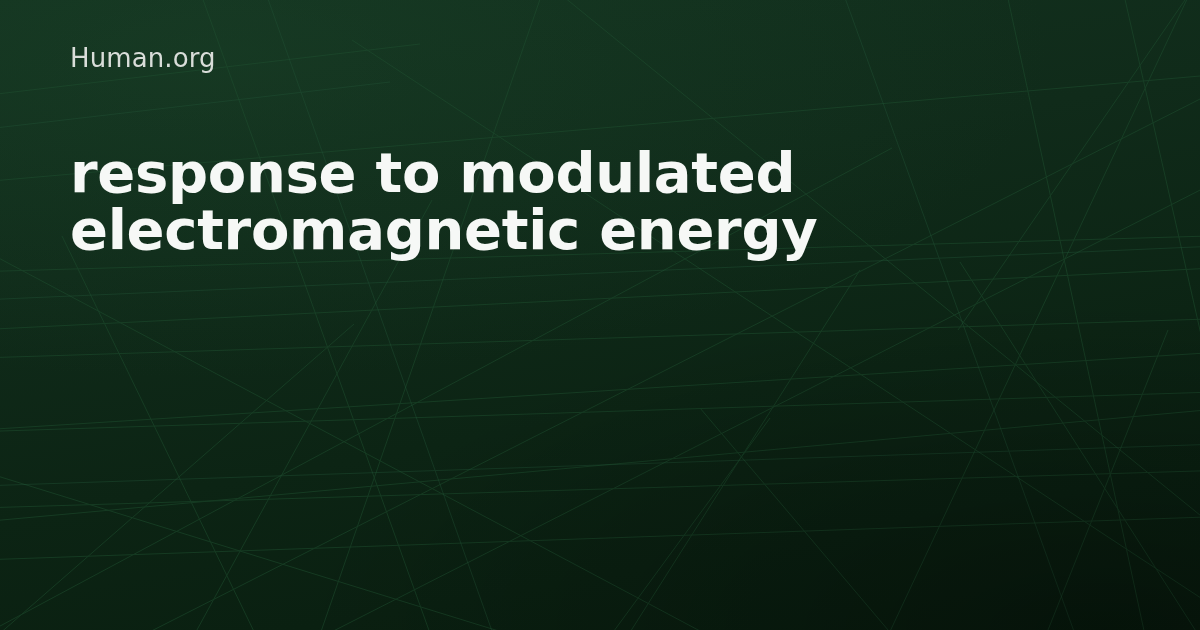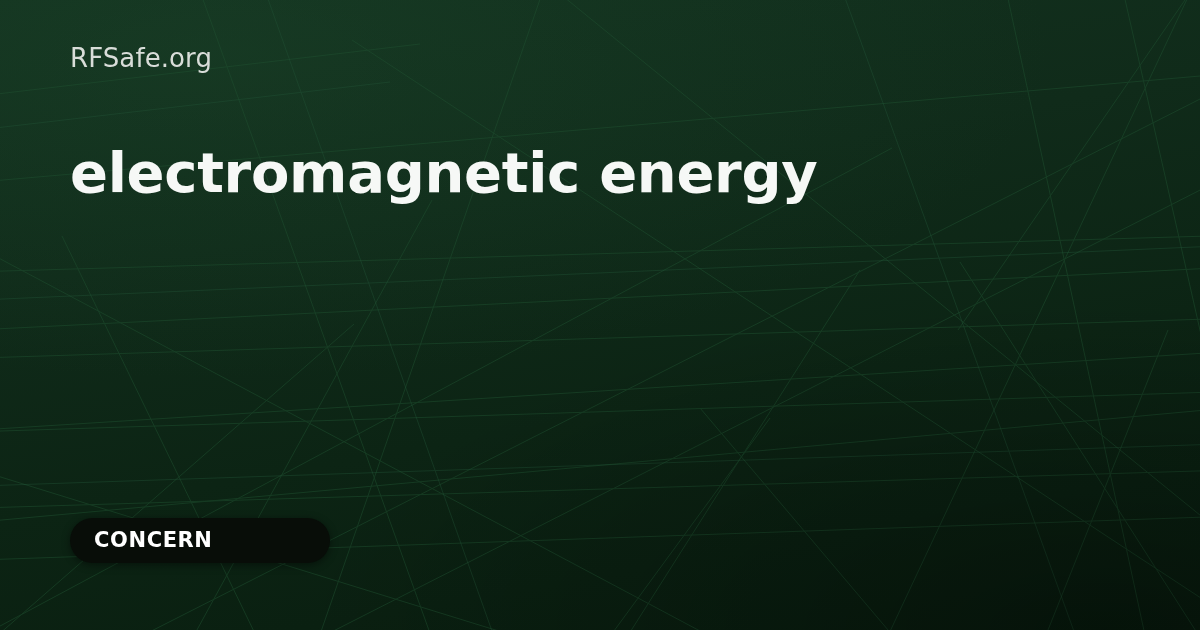--- a/index.html
+++ b/index.html
@@ -163,25 +163,23 @@
       <path d="M-20 300 L1218 246"></path>
       <path d="M-20 486 L1220 444"></path>
       <path d="M840 -16 L1080 648"></path>
       <path d="M262 -18 L498 648"></path>
       <path d="M-22 130 L390 82"></path>
     </g>
   </svg>
 
   <div id="content">
 
-    <div class="site-name">RFSafe.org</div>
+    <div class="site-name">Human.org</div>
 
 
     <h1 class="title">
+      <span style="display: block;">response to modulated</span>
       <span style="display: block;">electromagnetic energy</span>
     </h1>
 
-    <div class="badge">
-      <span class="badge-label">CONCERN</span>
-    </div>
 
   </div>
 </div>
 
 </body></html>

